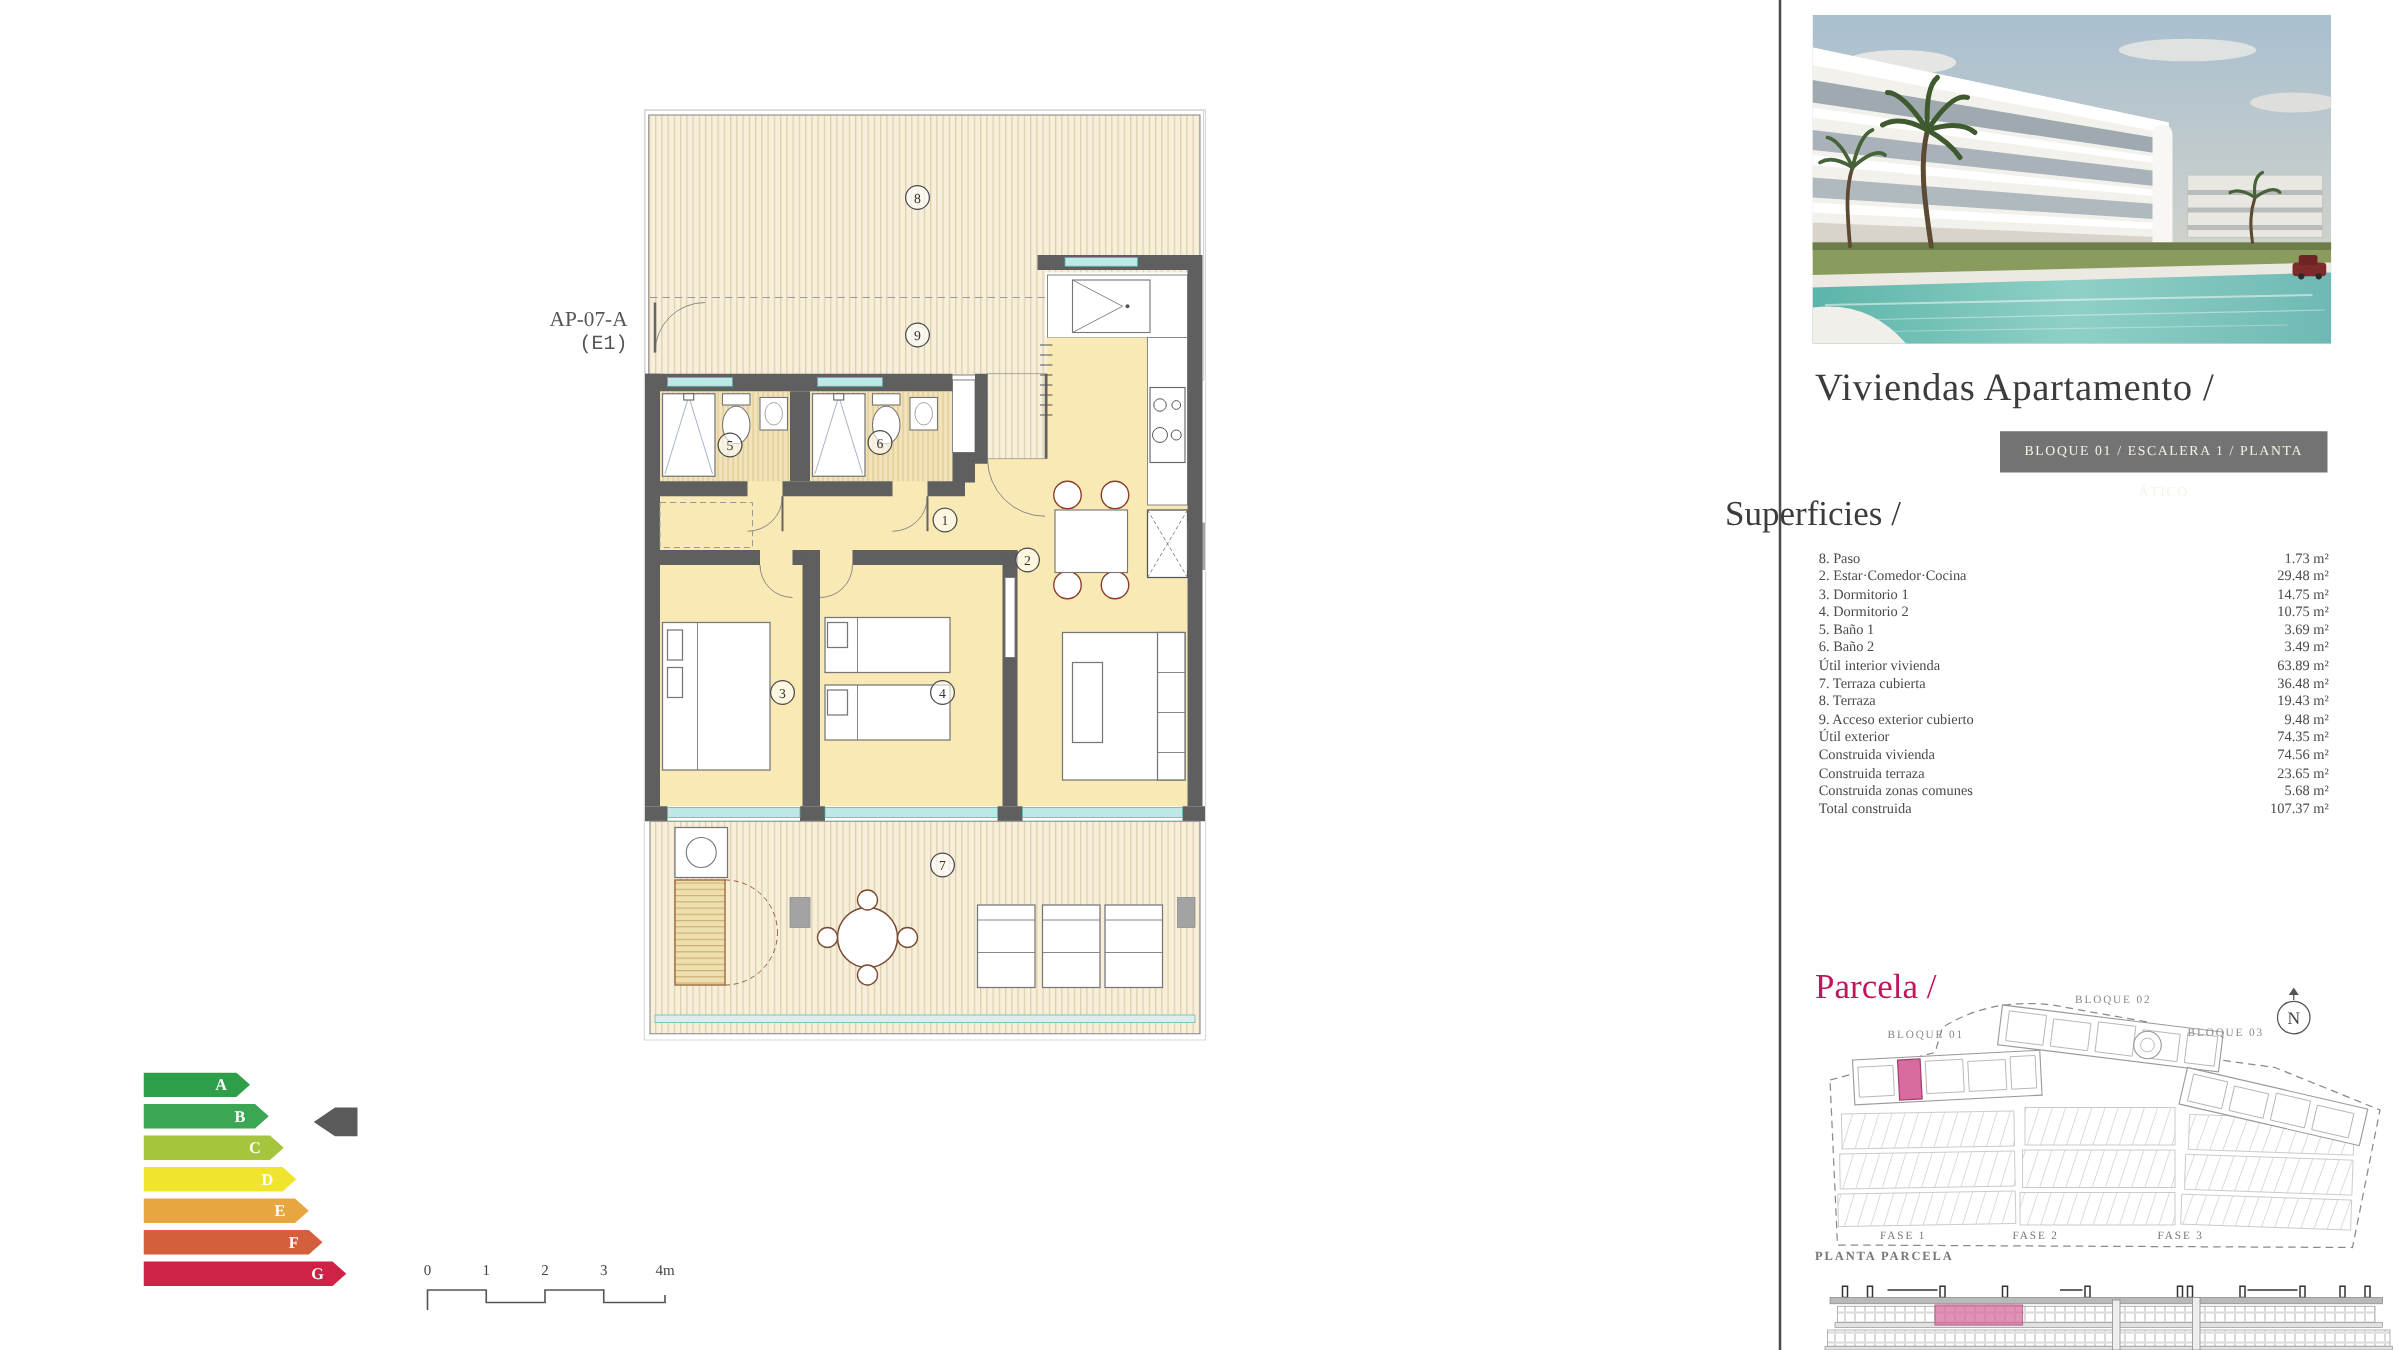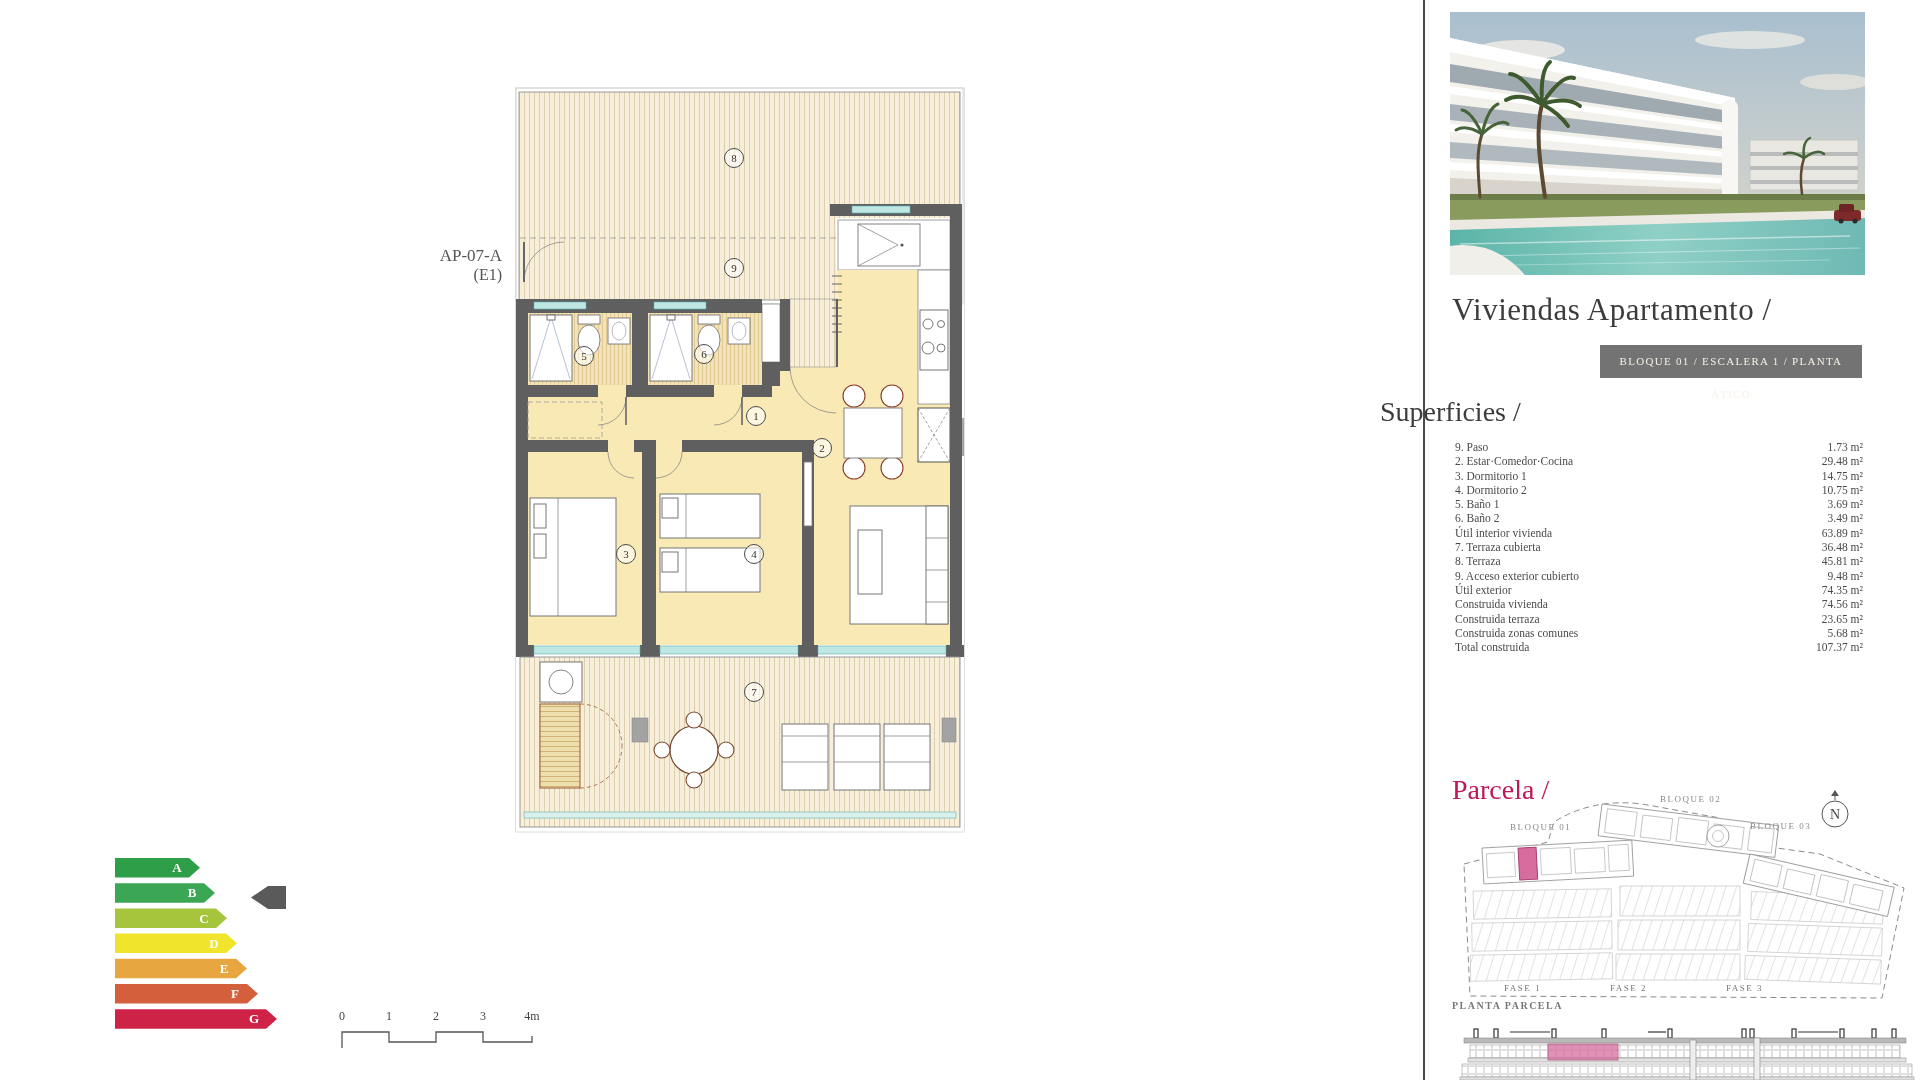--- a/index.html
+++ b/index.html
@@ -34,21 +34,21 @@
 
   .parcela-title { left:1452px; top:774px; font-size:28px; color:#be185d; }
   .map { left:1452px; top:790px; width:462px; height:220px; }
   .map-caption { left:1452px; top:1000px; font-size:10px; letter-spacing:1.5px; color:#777;font-weight:bold; }
 
   .elevation { left:1452px; top:1026px; width:468px; height:54px; }
 
   .plan { left:514px; top:86px; width:452px; height:748px; }
   .ap-label { left:396px; top:246px; width:106px; text-align:right; color:#555; }
   .ap-label .l1 { font-size:17px; }
-  .ap-label .l2 { font-size:16px; }
+  .ap-label .l2 { font-size:16px;font-family:Liberation Mono, monospace; }
 
   .energy { left:110px; top:858px; width:210px; height:190px; }
   .scalebar { left:336px; top:1006px; width:215px; height:46px; }
 
   svg text { font-family:"Liberation Serif","DejaVu Serif",serif; }
 </style>
 </head>
 <body>
 
 <div class="abs divider"></div>
@@ -134,21 +134,21 @@
       <circle cx="405" cy="209" r="2.5" fill="#2b2b2b"></circle>
   </g>
 </svg>
 
 <div class="abs main-title">Viviendas Apartamento /</div>
 <div class="abs badge">BLOQUE 01  / ESCALERA 1 / PLANTA ÁTICO</div>
 <div class="abs sup-title">Superficies /</div>
 
 <div class="abs sup-table" id="sup-table">
   <div class="sup-row">
-    <span class="sup-label">9. Paso</span>
+    <span class="sup-label">8. Paso</span>
     <span class="sup-value">1.73 m²</span>
   </div>
 
   <div class="sup-row">
     <span class="sup-label">2. Estar·Comedor·Cocina</span>
     <span class="sup-value">29.48 m²</span>
   </div>
 
   <div class="sup-row">
     <span class="sup-label">3. Dormitorio 1</span>
@@ -175,21 +175,21 @@
     <span class="sup-value">63.89 m²</span>
   </div>
 
   <div class="sup-row">
     <span class="sup-label">7. Terraza cubierta</span>
     <span class="sup-value">36.48 m²</span>
   </div>
 
   <div class="sup-row">
     <span class="sup-label">8. Terraza</span>
-    <span class="sup-value">45.81 m²</span>
+    <span class="sup-value">19.43 m²</span>
   </div>
 
   <div class="sup-row">
     <span class="sup-label">9. Acceso exterior cubierto</span>
     <span class="sup-value">9.48 m²</span>
   </div>
 
   <div class="sup-row">
     <span class="sup-label">Útil exterior</span>
     <span class="sup-value">74.35 m²</span>

